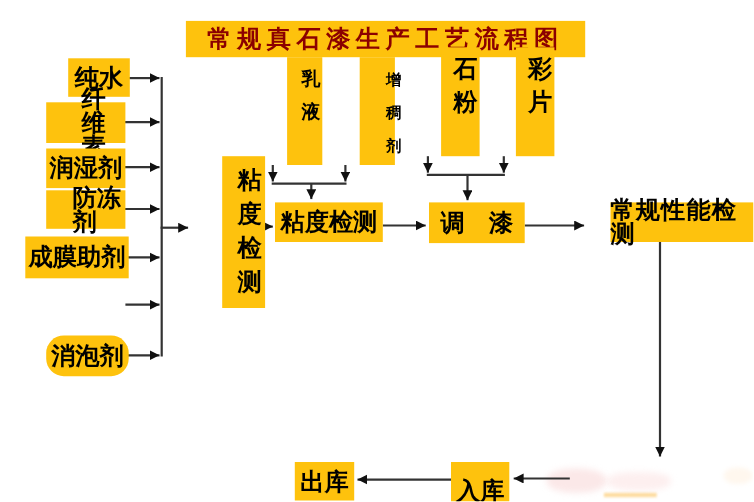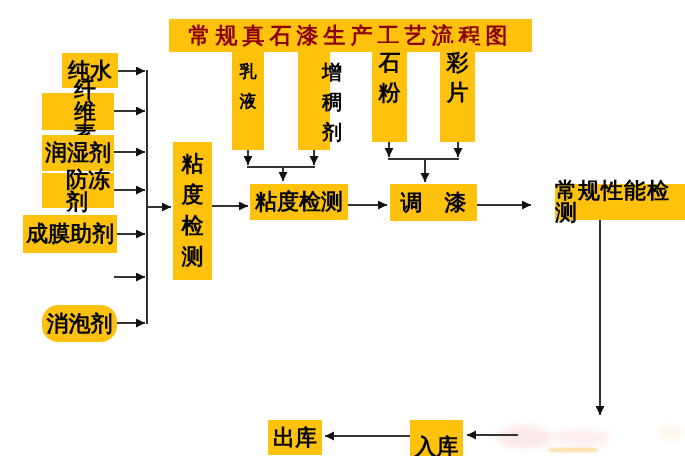--- a/index.html
+++ b/index.html
@@ -4,22 +4,22 @@
 <style>
   html,body{margin:0;padding:0;background:#fff;}
   body{font-family:"Liberation Sans","DejaVu Sans",sans-serif;}
   .stage{position:relative;width:685px;height:456px;background:var(--background,#fff);overflow:hidden;}
   .wires{position:absolute;left:0;top:0;z-index:1;}
   .wires line{stroke:var(--line,#333);stroke-width:2;}
   .box{position:absolute;z-index:2;background:var(--box-fill,#FEC20D);color:var(--text,#000);
        font-weight:bold;display:flex;align-items:center;justify-content:center;
        font-size:22px;line-height:1;box-sizing:border-box;}
   .title-box{font-size:22px;letter-spacing:5px;color:var(--title-text,#8B0000);margin-top:16px;}
-  .vbox{display:block;text-align:center;word-break:break-all;
-        line-height:30px;padding:5px 2px 0;}
+  .vbox{display:block;text-align:right;word-break:break-all;
+        line-height:30px;padding:5px 2px 0;margin-left:29px;}
   .vbox.mixer{line-height:31px;padding:6px 3px 0;}
   .wide{letter-spacing:1px;margin-left:22px;}
   .smudge{position:absolute;z-index:0;}
   .smudge.s1{left:497px;top:426px;width:54px;height:22px;background:rgba(247,203,203,.45);border-radius:45%;filter:blur(3px);}
   .smudge.s2{left:552px;top:429px;width:58px;height:17px;background:rgba(250,216,214,.40);border-radius:45%;filter:blur(3px);}
   .smudge.s3{left:549px;top:448px;width:48px;height:4px;background:rgba(252,193,85,.55);filter:blur(1px);}
   .smudge.s4{left:658px;top:425px;width:26px;height:15px;background:rgba(255,240,224,.55);border-radius:45%;filter:blur(2px);}
 </style>
 </head>
 <body>
@@ -74,21 +74,21 @@
   <div class="box" style="left:62px;top:53px;width:56px;height:35px;">纯水</div>
   <div class="box" style="left:42px;top:93px;width:72px;height:37px;padding-left:32px;">纤维素</div>
   <div class="box" style="left:42px;top:135px;width:72px;height:36px;">润湿剂</div>
   <div class="box" style="left:42px;top:173px;width:72px;height:35px;padding-left:24px;">防冻剂</div>
   <div class="box" style="left:23px;top:215px;width:94px;height:38px;">成膜助剂</div>
   <div class="box" style="left:42px;top:305px;width:75px;height:37px;border-radius:16px;">消泡剂</div>
 
   <div class="box vbox mixer" style="left:173px;top:142px;width:39px;height:138px;">粘度检测</div>
 
   <div class="box vbox" style="left:232px;top:52px;width:32px;height:98px;font-size:17px;">乳液</div>
-  <div class="box vbox" style="left:298px;top:52px;width:32px;height:98px;font-size:20px;padding-left:24px;">增稠剂</div>
+  <div class="box vbox" style="left:298px;top:52px;width:32px;height:98px;font-size:14px;padding-left:24px;">增稠剂</div>
 
   <div class="box" style="left:250px;top:184px;width:98px;height:36px;">粘度检测</div>
 
   <div class="box vbox" style="left:372px;top:43px;width:35px;height:99px;">石粉</div>
   <div class="box vbox" style="left:440px;top:43px;width:35px;height:99px;">彩片</div>
 
   <div class="box" style="left:390px;top:184px;width:87px;height:37px;">调　漆</div>
 
   <div class="box wide" style="left:533px;top:184px;width:134px;height:36px;">常规性能检测</div>
 

